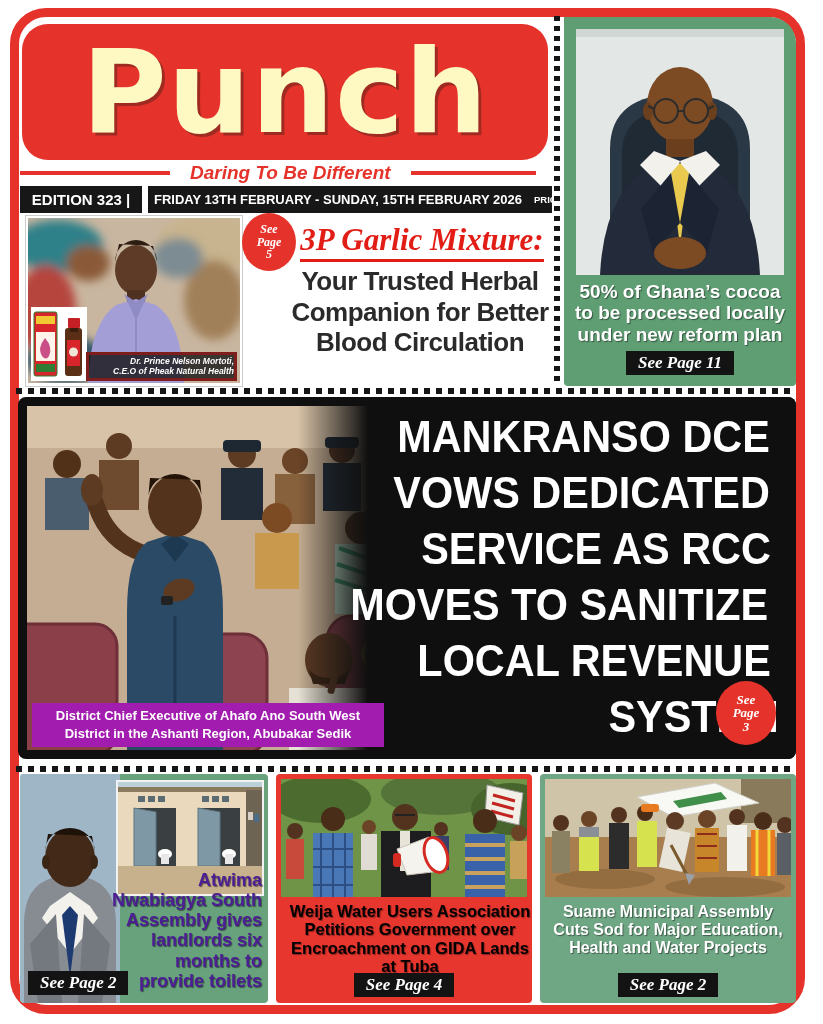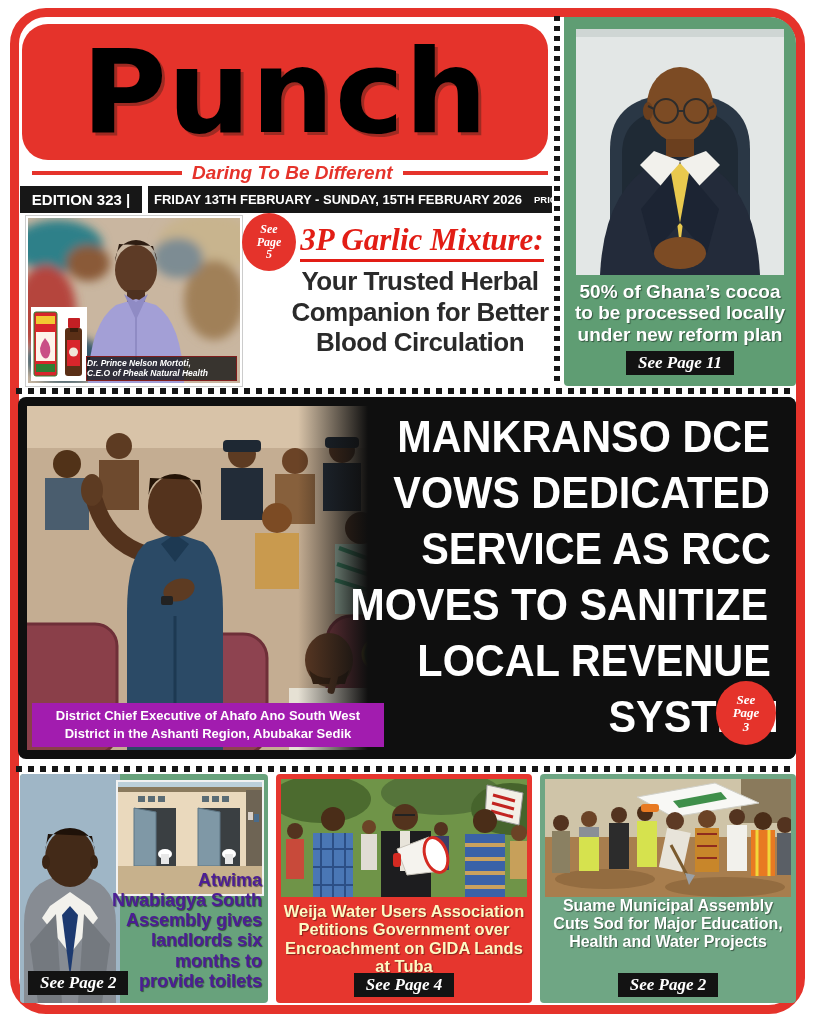--- a/index.html
+++ b/index.html
@@ -4,40 +4,40 @@
 <style>
   html,body{margin:0;padding:0;background:#fff;}
   .page{position:relative;width:823px;height:1024px;background:#fff;overflow:hidden;
         font-family:"Liberation Sans",sans-serif;}
   .frame{position:absolute;left:10px;top:8px;width:795px;height:1006px;box-sizing:border-box;
          border:9px solid #e5332b;border-radius:36px;}
   
   .masthead{position:absolute;left:22px;top:24px;width:526px;height:136px;background:#e5332b;
             border-radius:26px;display:flex;align-items:center;justify-content:center;}
   .masthead .logo{font-family:"DejaVu Sans",sans-serif;font-weight:bold;font-size:116px;
-            color:#000000;letter-spacing:1px;line-height:1;text-shadow:3px 3px 0 rgba(70,30,25,.45);}
-  .tagline-row{position:absolute;left:32px;top:162px;width:516px;height:22px;display:flex;
-            align-items:center;gap:10px;}
+            color:#fef9c3;letter-spacing:1px;line-height:1;text-shadow:3px 3px 0 rgba(70,30,25,.45);}
+  .tagline-row{position:absolute;left:20px;top:162px;width:516px;height:22px;display:flex;
+            align-items:center;gap:20px;}
   .tagline-row .rule{height:4px;background:#e5332b;}
   .tagline-row .rule.l{width:150px;} .tagline-row .rule.r{flex:1;}
   .tagline-row .tg{color:#e5332b;font-style:italic;font-weight:bold;font-size:19px;white-space:nowrap;}
   .edbox{position:absolute;top:186px;height:27px;background:#171717;color:#fff;display:flex;
          align-items:center;box-sizing:border-box;}
   .edbox.e1{left:20px;width:122px;justify-content:center;font-weight:bold;font-size:15px;}
   .edbox.e2{left:148px;width:404px;padding:0 6px;gap:6px;}
   .edbox.e2 .date{font-weight:bold;font-size:13px;white-space:nowrap;flex:1;text-align:center;}
   .edbox.e2 .pdiv{width:2px;height:17px;background:#fff;}
   .edbox.e2 .price{font-weight:bold;font-size:9.5px;white-space:nowrap;letter-spacing:0px;}
   
   .ad-photo{position:absolute;left:26px;top:216px;width:212px;height:166px;border:2px solid #fff;
             box-shadow:0 0 0 1px #ccc;overflow:hidden;}
   .ad-photo svg{display:block;}
   .ad-caption{position:absolute;left:58px;right:3px;bottom:3px;background:rgba(15,15,15,.78);
-            border:1px solid #7f1d1d;color:#fff;font-size:8.5px;font-style:italic;font-weight:bold;
-            text-align:left;line-height:1.25;padding:1px 0;}
+            border:3px solid #7f1d1d;color:#fff;font-size:8.5px;font-style:italic;font-weight:bold;
+            text-align:right;line-height:1.25;padding:1px 0;}
   .ad-products{position:absolute;left:3px;bottom:3px;width:56px;height:74px;background:#fff;}
   .badge{background:#e5332b;border-radius:50%;color:#fff;display:flex;flex-direction:column;
          align-items:center;justify-content:center;font-family:"Liberation Serif",serif;
          font-style:italic;font-weight:bold;line-height:1.05;}
   .badge5{position:absolute;left:242px;top:213px;width:54px;height:58px;font-size:12px;}
   .ad-title{position:absolute;left:296px;top:222px;width:252px;text-align:center;}
   .ad-title span{font-family:"Liberation Serif",serif;font-style:italic;font-weight:bold;
          font-size:31px;color:#e21d15;border-bottom:3px solid #e21d15;padding-bottom:2px;}
   .ad-body{position:absolute;left:290px;top:266px;width:260px;text-align:center;font-weight:bold;
          font-size:26px;line-height:1.18;color:#2a2a2a;letter-spacing:-0.5px;}
@@ -74,23 +74,23 @@
   .p1{left:20px;width:248px;background:#68a27c;}
   .p2{left:276px;width:256px;background:#e6362e;}
   .p3{left:540px;width:256px;background:#6fa684;}
   .p1 .man{position:absolute;left:0;top:0;width:100px;height:229px;}
   .p1 .toil{position:absolute;left:96px;top:6px;width:148px;height:116px;border:2px solid #f2f2f2;
         box-sizing:border-box;}
   .p1 .hl{position:absolute;right:6px;top:96px;width:152px;text-align:right;color:#4c1d95;
         font-weight:bold;font-size:18px;line-height:1.12;text-shadow:1px 1px 1px rgba(0,0,0,.5);}
   .p1 .sp{position:absolute;left:8px;bottom:8px;}
   .p2 .ph,.p3 .ph{position:absolute;left:5px;top:5px;width:246px;height:118px;}
-  .p2 .hl{position:absolute;left:3px;top:128px;width:250px;text-align:center;color:#fef9c3;
+  .p2 .hl{position:absolute;left:9px;top:128px;width:250px;text-align:center;color:#000000;
         font-weight:bold;font-size:16.5px;line-height:1.12;text-shadow:1px 1px 1px rgba(0,0,0,.4);}
-  .p3 .hl{position:absolute;left:3px;top:123px;width:250px;text-align:center;color:#fff;
+  .p3 .hl{position:absolute;left:3px;top:129px;width:250px;text-align:center;color:#fff;
         font-weight:bold;font-size:16px;line-height:1.14;text-shadow:1px 1px 1px rgba(0,0,0,.45);}
   .p2 .sp,.p3 .sp{position:absolute;left:0;right:0;bottom:6px;text-align:center;}
 </style>
 </head>
 <body>
 
 <div class="page">
   <div class="frame"></div>
 
   <div class="masthead">

